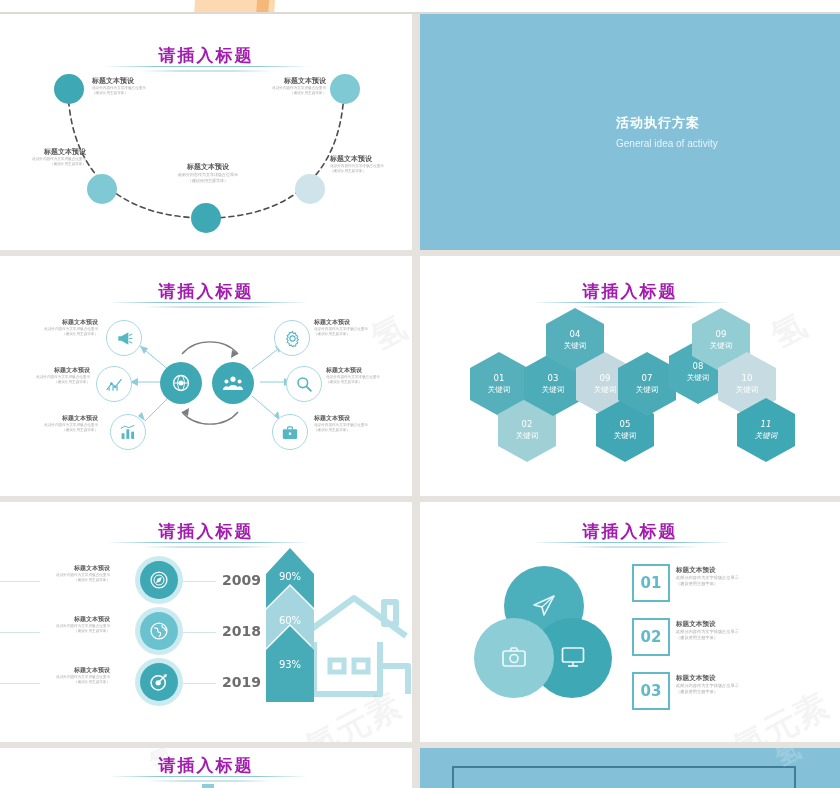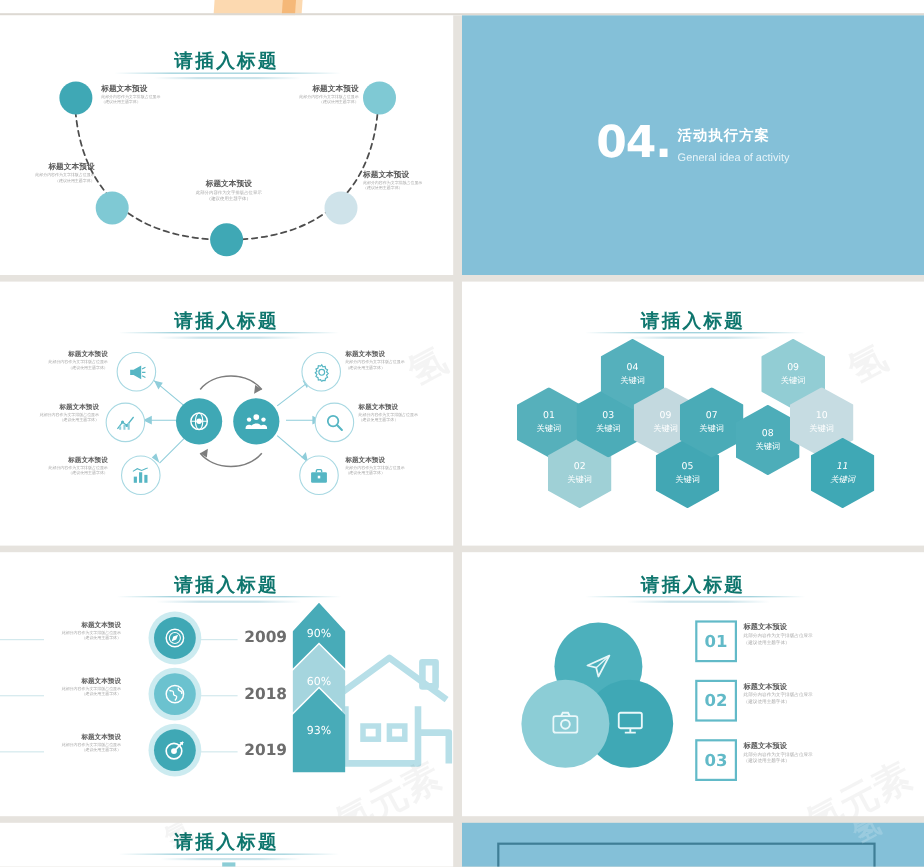--- a/index.html
+++ b/index.html
@@ -23,21 +23,21 @@
   .col-l{left:0;width:412px;}
   .col-r{left:420px;width:420px;}
   .row1{top:0;height:236px;}
   .row2{top:242px;height:240px;}
   .row3{top:488px;height:240px;}
   .row4{top:734px;height:40px;}
 
   
   .stitle{position:absolute;left:0;right:0;text-align:center;
       font-family:Liberation Sans, sans-serif;
-      font-weight:700;color:#0f766e;letter-spacing:2px;}
+      font-weight:700;color:#a21caf;letter-spacing:2px;}
   .stitle.t1{top:30px;font-size:17px;}
   .rule{position:absolute;height:1px;background:linear-gradient(90deg,rgba(120,190,205,0) 0%,rgba(120,190,205,.85) 25%,rgba(120,190,205,.85) 75%,rgba(120,190,205,0) 100%);}
   .rule2{position:absolute;height:2px;background:linear-gradient(90deg,rgba(160,205,218,0) 0%,rgba(160,205,218,.55) 30%,rgba(160,205,218,.55) 70%,rgba(160,205,218,0) 100%);}
 
   
   .dot{position:absolute;border-radius:50%;}
 
   
   .divider{background:#84c0d8;}
   .bignum{position:absolute;font-family:"DejaVu Sans","Liberation Sans",sans-serif;
@@ -127,21 +127,20 @@
         <div class="p" style="font-size:3.6px;">（建议使用主题字体）</div>
       </div>
       <div class="lbl" style="left:240px;top:62px;width:86px;text-align:right;">
         <div class="h" style="font-size:7px;">标题文本预设</div>
         <div class="p" style="font-size:3.6px;">此部分内容作为文字排版占位显示</div>
         <div class="p" style="font-size:3.6px;">（建议使用主题字体）</div>
       </div>
     </div>
 
     <div class="slide col-r row1 divider">
-      <div class="bignum" style="left:122px;top:93px;">04.</div>
       <div class="dvt" style="left:196px;top:100px;font-size:13px;font-weight:700;letter-spacing:1px;font-family:'DejaVu Sans',sans-serif;">活动执行方案</div>
       <div class="dvt" style="left:196px;top:124px;font-size:10px;color:#f2fafd;opacity:.9;">General idea of activity</div>
     </div>
 
     <div class="slide col-l row2">
       <div class="stitle t1" style="top:24px;">请插入标题</div>
       <div class="rule" style="left:108px;top:46px;width:200px;"></div>
       <div class="rule2" style="left:144px;top:50px;width:130px;"></div>
 
       <svg style="position:absolute;left:0;top:0;" width="412" height="240">
@@ -295,21 +294,21 @@
         <span class="k">关键词</span>
       </div>
       <div class="hex" style="left:176px;top:142px;background:#42a7b4;">
         <span class="n">05</span>
         <span class="k">关键词</span>
       </div>
       <div class="hex" style="left:198px;top:96px;background:#4aabb7;">
         <span class="n">07</span>
         <span class="k">关键词</span>
       </div>
-      <div class="hex" style="left:249px;top:112px;background:#4dadb9;text-align:right;">
+      <div class="hex" style="left:249px;top:84px;background:#4dadb9;text-align:right;">
         <span class="n">08</span>
         <span class="k">关键词</span>
       </div>
       <div class="hex" style="left:272px;top:52px;background:#92cdd4;">
         <span class="n">09</span>
         <span class="k">关键词</span>
       </div>
       <div class="hex" style="left:298px;top:96px;background:#c6dce2;">
         <span class="n">10</span>
         <span class="k">关键词</span>

